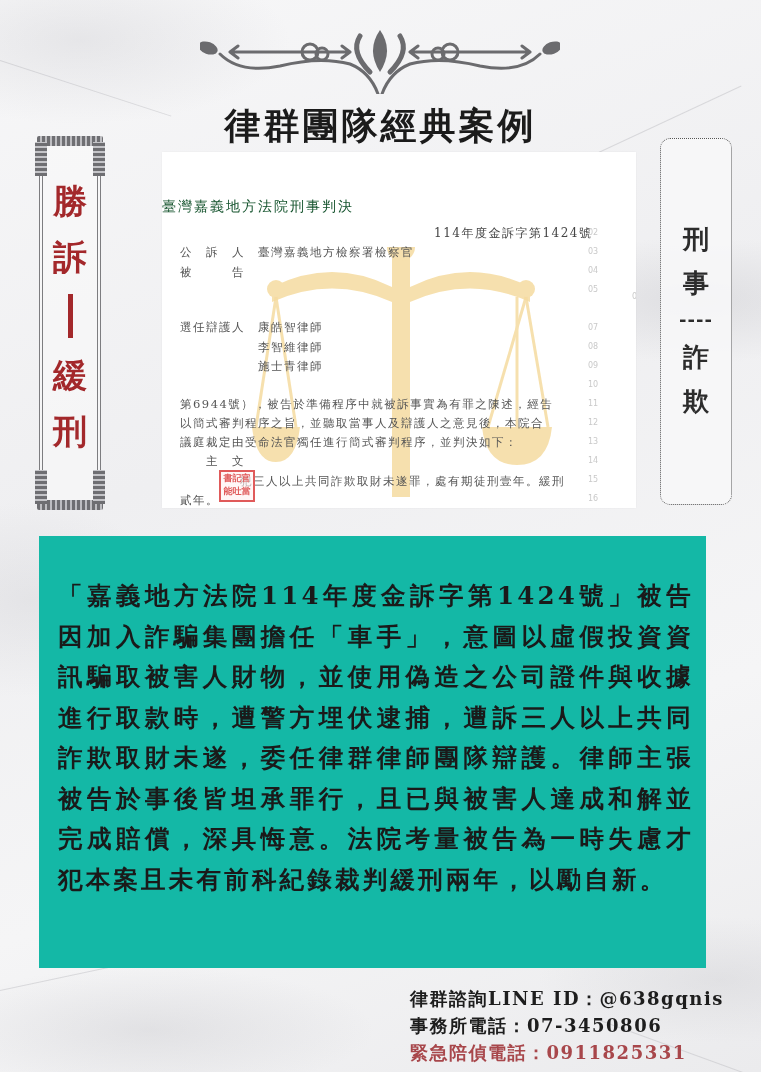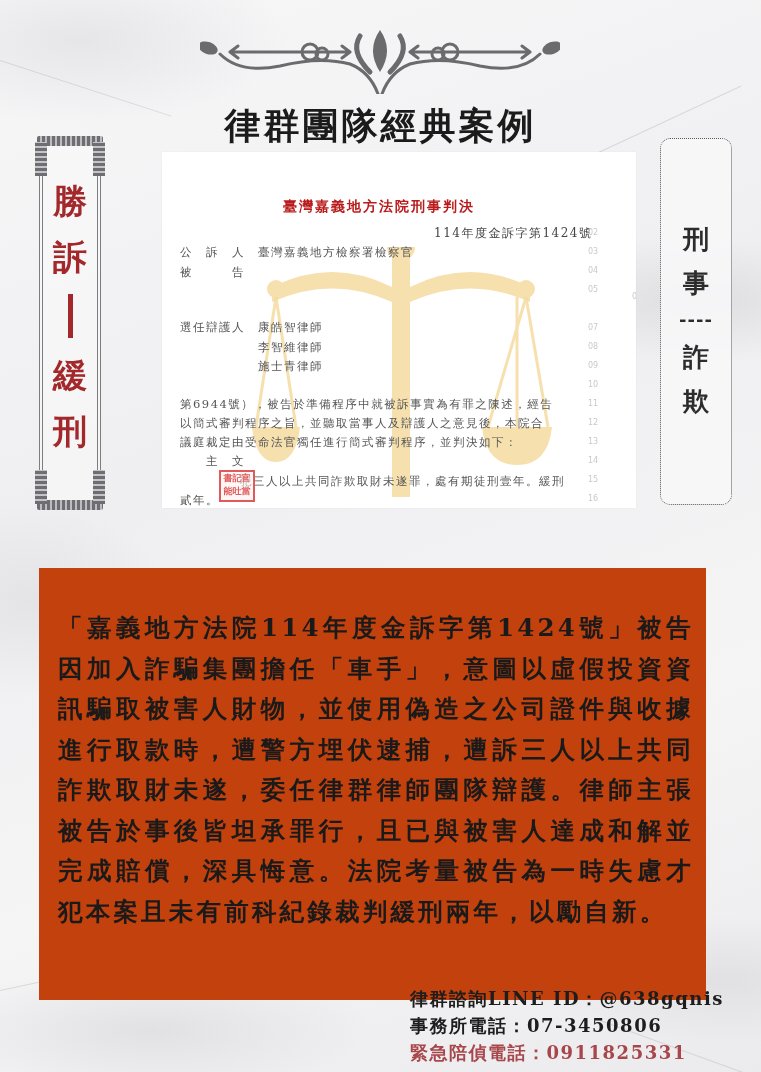--- a/index.html
+++ b/index.html
@@ -70,32 +70,32 @@
   .vert-dark .dash { font-size: 18px; letter-spacing: 1px; line-height: 30px; }
 
   
   .doc {
     position: absolute; left: 162px; top: 152px; width: 474px; height: 356px;
     background: #ffffff; overflow: hidden;
     box-shadow: 0 0 2px rgba(0,0,0,0.05);
   }
   .doc .scale { position: absolute; left: 90px; top: 95px; width: 300px; height: 260px; }
   .doc-line { position: absolute; font-size: 11.5px; color: #555; white-space: nowrap; letter-spacing: 1.5px; }
-  .doc-title { left: 0; right: 40px; top: 46px; text-align: center; font-size: 14px; color: #b91c1c; letter-spacing: 2px; font-weight: bold; }
+  .doc-title { left: 0; right: 40px; top: 46px; font-size: 14px; color: #14532d; letter-spacing: 2px; }
   .linenum { position: absolute; left: 426px; font-size: 8px; color: #c9c9c9; font-family: "DejaVu Sans", sans-serif; }
   .stamp {
     position: absolute; left: 57px; top: 318px; width: 36px; height: 32px;
     border: 2px solid #e05a5a; color: #e05a5a; font-size: 9px; line-height: 13px;
     text-align: center; font-weight: bold; background: rgba(255,240,240,0.6);
   }
 
   
   .summary {
-    position: absolute; left: 39px; top: 568px; width: 667px; height: 432px;
-    background: #c2410c;
+    position: absolute; left: 39px; top: 536px; width: 667px; height: 432px;
+    background: #14b8a6;
   }
   .summary p {
     position: absolute; left: 19px; top: 40px; width: 636px;
     font-size: 24.5px; line-height: 40.5px; font-weight: bold; color: #1a1a1a;
     letter-spacing: 3.2px; text-align: justify;
     font-family: "DejaVu Serif", serif;
   }
 
   
   .contact { position: absolute; left: 410px; top: 985px; }

